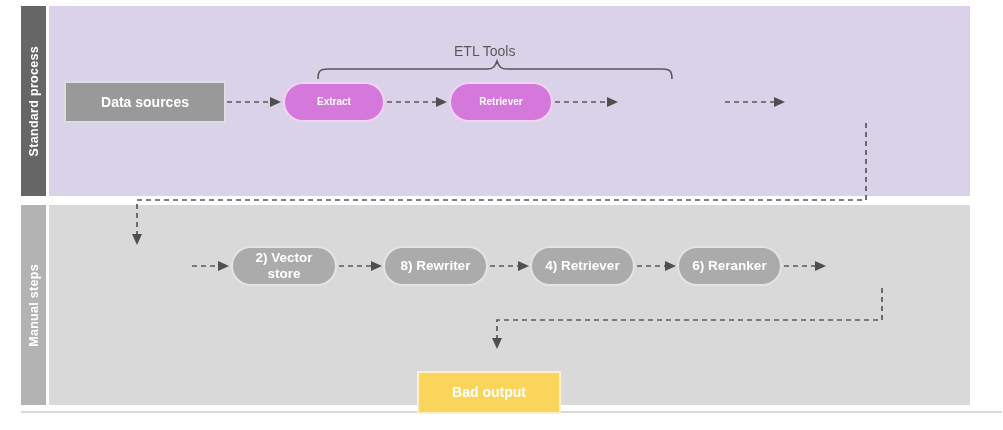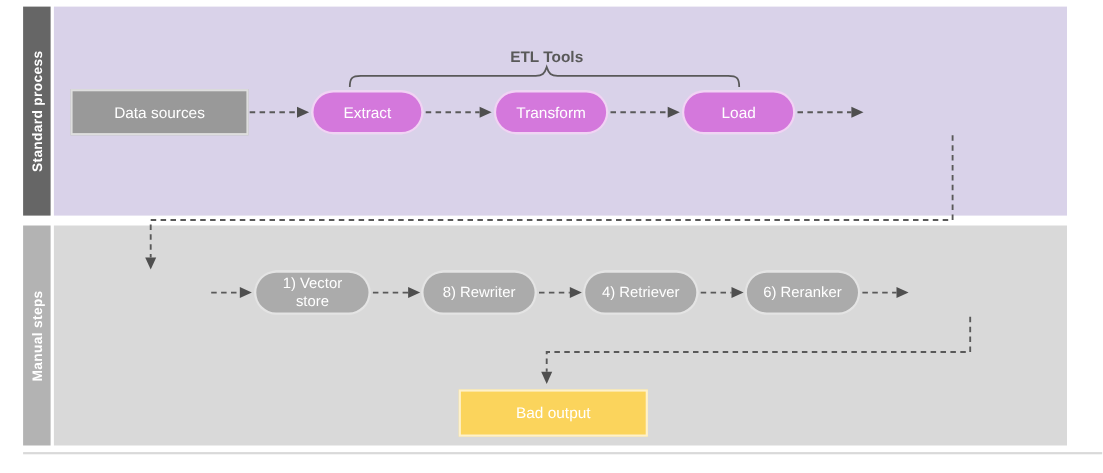--- a/index.html
+++ b/index.html
@@ -16,31 +16,31 @@
   .lane-bar span{writing-mode:vertical-rl;transform:rotate(180deg);
     color:#ffffff;font-weight:bold;font-size:12.5px;letter-spacing:.3px;white-space:nowrap;}
   .bar-standard{left:21px;top:6px;width:25px;height:190px;background:var(--standard-lane-bar);}
   .bar-manual{left:21px;top:205px;width:25px;height:200px;background:var(--manual-lane-bar);}
   .lane-body{position:absolute;}
   .body-standard{left:49px;top:6px;width:921px;height:190px;background:var(--standard-lane-bg);}
   .body-manual{left:49px;top:205px;width:921px;height:200px;background:var(--manual-lane-bg);}
   .bottom-rule{position:absolute;left:21px;top:411px;width:981px;height:2px;background:#d9d9d9;}
 
   .node{position:absolute;display:flex;align-items:center;justify-content:center;
-    text-align:center;color:var(--node-text);font-weight:normal;font-size:13.5px;
+    text-align:center;color:var(--node-text);font-weight:bold;font-size:13.5px;
     line-height:1.15;z-index:3;box-sizing:border-box;padding:0 8px;}
   .rect{border:2px solid rgba(255,255,255,.68);}
   .pill{border:2px solid rgba(255,255,255,.68);border-radius:22px;}
   .n-gray{background:var(--gray-node);font-size:14px;}
-  .n-etl{background:var(--etl-node);font-size:14px;text-align:center;}
+  .n-etl{background:var(--etl-node);font-size:10px;text-align:center;}
   .n-manual{background:var(--manual-node);}
   .n-bad{background:var(--bad-node);font-size:14px;}
 
-  .etl-label{position:absolute;left:437px;top:43px;width:120px;text-align:center;
-    color:var(--connector);font-weight:bold;font-size:14px;z-index:3;}
+  .etl-label{position:absolute;left:454px;top:43px;width:120px;text-align:left;
+    color:var(--connector);font-weight:normal;font-size:14px;z-index:3;}
 
   svg.wires{position:absolute;left:0;top:0;z-index:2;}
   .wire{stroke:var(--connector);stroke-width:1.7;fill:none;stroke-dasharray:5 4;}
   .brace{stroke:var(--connector);stroke-width:1.6;fill:none;}
   .head{fill:#4f4f4f;stroke:none;}
 </style>
 </head>
 <body>
 
 <div class="canvas">
@@ -92,23 +92,22 @@
     <polygon class="head" points="826,266 815,261 815,271"></polygon>
 
     <path class="wire" d="M882 288 V320 H497 V338"></path>
     <polygon class="head" points="497,349 492,338 502,338"></polygon>
   </svg>
 
   <div class="etl-label">ETL Tools</div>
 
   <div class="node rect n-gray" style="left:64px;top:81px;width:162px;height:42px;">Data sources</div>
   <div class="node pill n-etl" style="left:283px;top:82px;width:102px;height:40px;">Extract</div>
-  <div class="node pill n-etl" style="left:449px;top:82px;width:104px;height:40px;">Transform</div>
-  <div class="node pill n-etl" style="left:620px;top:82px;width:103px;height:40px;">Load</div>
+  <div class="node pill n-etl" style="left:449px;top:82px;width:104px;height:40px;">Retriever</div>
 
-  <div class="node pill n-manual" style="left:231px;top:246px;width:106px;height:40px;">1) Vector store</div>
+  <div class="node pill n-manual" style="left:231px;top:246px;width:106px;height:40px;">2) Vector store</div>
   <div class="node pill n-manual" style="left:383px;top:246px;width:105px;height:40px;">8) Rewriter</div>
   <div class="node pill n-manual" style="left:530px;top:246px;width:105px;height:40px;">4) Retriever</div>
   <div class="node pill n-manual" style="left:677px;top:246px;width:105px;height:40px;">6) Reranker</div>
 
-  <div class="node rect n-bad" style="left:417px;top:354px;width:172px;height:43px;">Bad output</div>
+  <div class="node rect n-bad" style="left:417px;top:371px;width:144px;height:43px;">Bad output</div>
 
 </div>
 
 </body></html>

